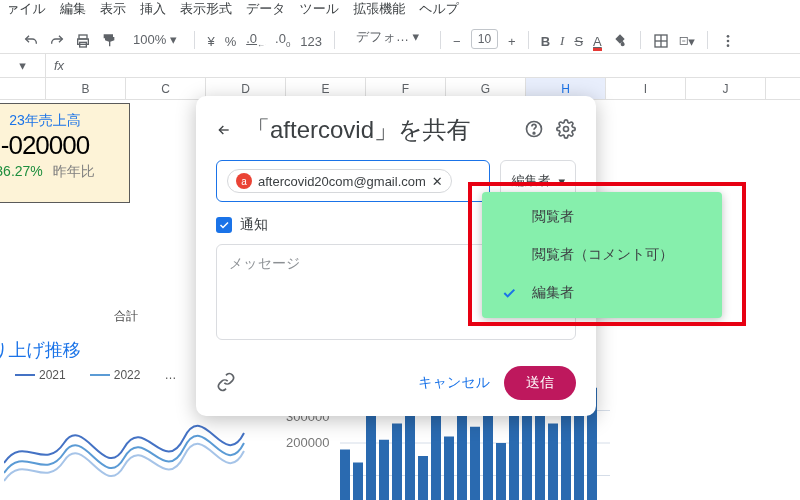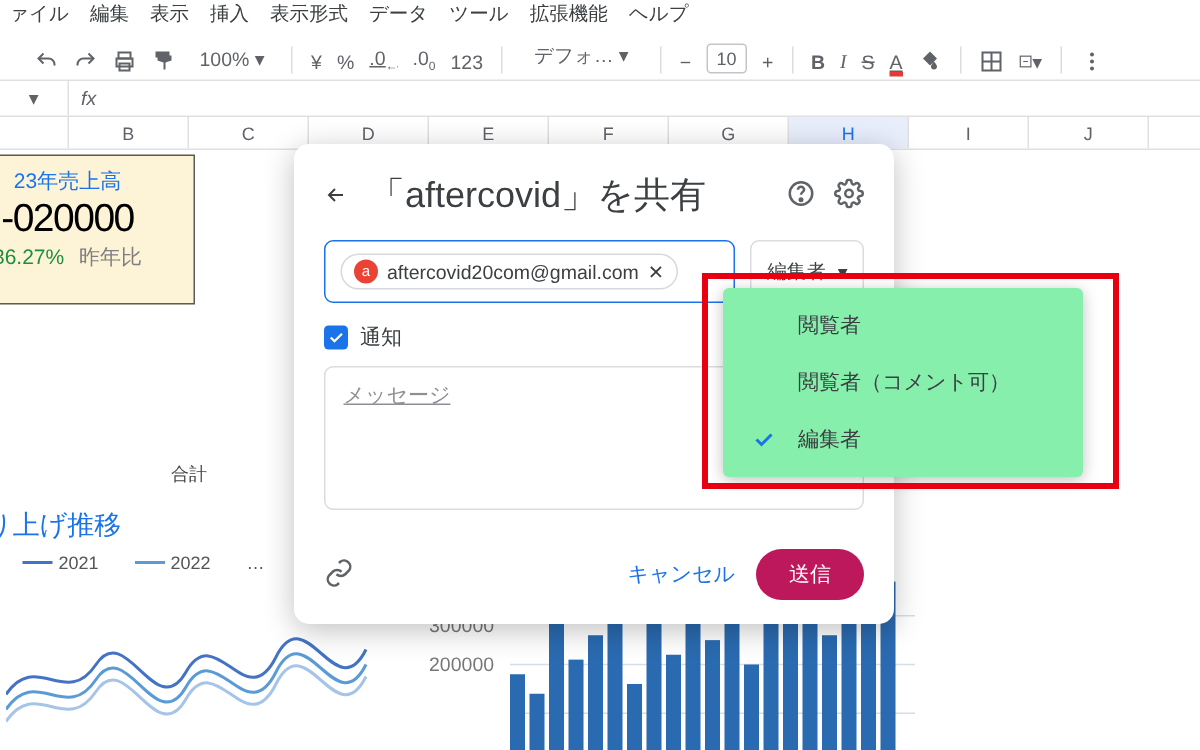--- a/index.html
+++ b/index.html
@@ -59,21 +59,21 @@
   .dlg-head { display:flex; align-items:center; gap:14px; }
   .dlg-title { font-size:24px; flex:1; }
   .hd-icons { display:flex; gap:12px; color:#5f6368;}
   .chip-row { display:flex; gap:10px; margin-top:14px; align-items:stretch;}
   .chip-input { flex:1; border:1px solid #1a73e8; border-radius:6px; padding:8px 10px; display:flex; align-items:center; gap:8px;}
   .chip { display:flex; align-items:center; gap:6px; border:1px solid #d6d8db; border-radius:14px; padding:3px 8px; font-size:13px;}
   .chip .av { width:16px;height:16px;border-radius:50%; background:#ea4335; color:#fff; font-size:10px; display:flex;align-items:center;justify-content:center;}
   .role-dd { border:1px solid #dadce0; border-radius:6px; padding:8px 10px; display:flex; align-items:center; gap:8px; font-size:13px; }
   .notify { display:flex; align-items:center; gap:8px; margin-top:14px; font-size:14px;}
   .chk { width:16px;height:16px; background:#1a73e8; border-radius:3px; display:flex; align-items:center; justify-content:center; color:#fff; }
-  .msgbox { margin-top:10px; border:1px solid #dadce0; border-radius:6px; height:96px; padding:10px 12px; color:#8c9094; font-size:14px;text-decoration:underline; }
+  .msgbox { margin-top:10px; border:1px solid #dadce0; border-radius:6px; height:96px; padding:10px 12px; color:#8c9094; font-size:14px; }
   .dlg-foot { display:flex; align-items:center; margin-top:26px; }
   .link-icon { color:#5f6368; }
   .foot-spacer { flex:1; }
   .btn-text { color:#1a73e8; padding:8px 14px; font-weight:500; }
   .btn-primary { background:#be185d; color:#fff; padding:8px 22px; border-radius:22px; font-weight:500; }
 
   
   .menu { position:absolute; left:482px; top:192px; width:240px; background:#86efac; border-radius:4px; box-shadow:0 2px 10px rgba(0,0,0,.25); padding:6px 0; }
   .menu .item { display:flex; align-items:center; gap:14px; padding:10px 18px 10px 18px; font-size:14px; color:#3c4043;}
   .menu .item .ck { width:18px; color:#1a73e8; display:flex; justify-content:center;}

